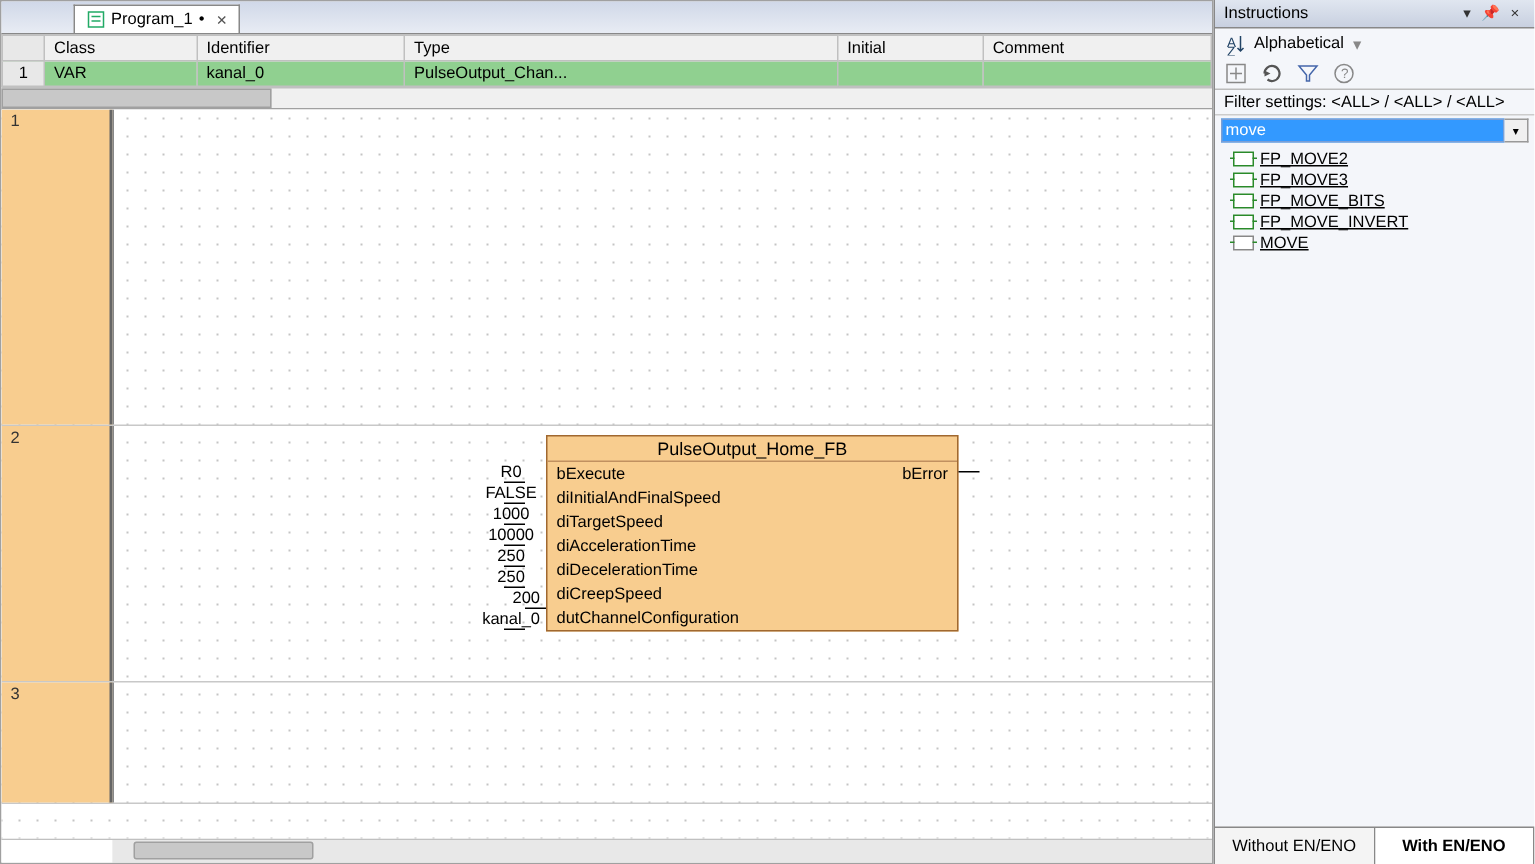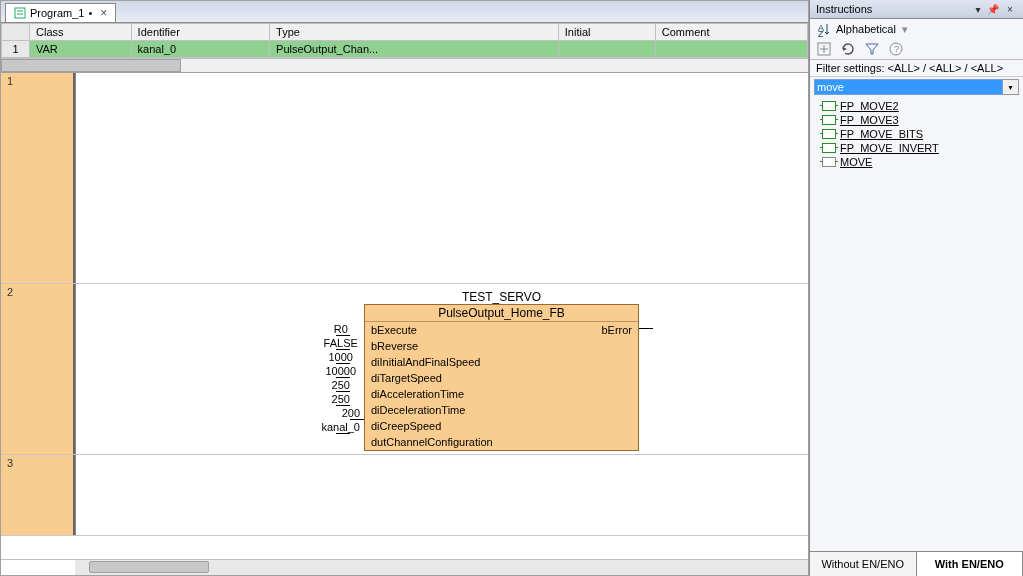--- a/index.html
+++ b/index.html
@@ -1,20 +1,20 @@
 <!DOCTYPE html>
 <html><head>
 <meta charset="utf-8">
 <style>
 * { box-sizing: border-box; margin: 0; padding: 0; }
 body { font-family: 'Segoe UI', Tahoma, sans-serif; font-size: 11px; background: #fff; color: #000; width: 1023px; height: 576px; overflow: hidden; }
 .container { display: flex; height: 100%; }
 .main-area { flex: 1; display: flex; flex-direction: column; border: 1px solid #a0a0a0; }
 .tabs-row { background: linear-gradient(#d0d8e8, #e8ecf4); height: 22px; display: flex; align-items: flex-end; padding-left: 4px; border-bottom: 1px solid #888; }
-.tab { background: #fff; padding: 2px 8px; border: 1px solid #888; border-bottom: none; display: flex; align-items: center; gap: 4px; font-size: 11px; }
+.tab { background: #fff; padding: 2px 8px; border: 1px solid #888; border-bottom: none; display: flex; align-items: center; gap: 4px; font-size: 11px; margin-left: 44px; }
 .tab-icon { width: 12px; height: 12px; display: inline-block; }
 .tab-close { color: #555; margin-left: 4px; font-size: 12px; cursor: pointer; }
 .var-grid { border-bottom: 1px solid #a0a0a0; }
 .var-grid table { width: 100%; border-collapse: collapse; font-size: 11px; }
 .var-grid th { text-align: left; padding: 2px 6px; background: #f0f0f0; border: 1px solid #c0c0c0; font-weight: normal; }
 .var-grid td { padding: 2px 6px; border: 1px solid #c0c0c0; }
 .var-grid .rownum { width: 28px; background: #e8e8e8; text-align: center; }
 .var-grid tbody tr { background: #90d090; }
 .scroll-track-h { height: 14px; background: #f0f0f0; border-top: 1px solid #c0c0c0; position: relative; }
 .scroll-thumb-h { position: absolute; left: 0; top: 0; height: 100%; width: 180px; background: #c8c8c8; border: 1px solid #a0a0a0; }
@@ -117,21 +117,20 @@
 
     <div class="ladder-area">
       <div class="net net1">
         <div class="net-num">1</div>
         <div class="net-body"></div>
       </div>
       <div class="net">
         <div class="net-num">2</div>
         <div class="net-body" style="min-height:170px;">
           <div class="fb-block">
-            <div class="fb-instance-name">TEST_SERVO</div>
             <div style="position:relative;">
               <div class="fb-block-inputs" id="fb-inputs">
                   <div class="input-line" style="margin-top: 0px;">
                     <span class="val">R0</span>
                     <span class="wire"></span>
                   </div>
                   <div class="input-line" style="margin-top: 0px;">
                     <span class="val">FALSE</span>
                     <span class="wire"></span>
                   </div>
@@ -162,23 +161,20 @@
                 </div>
               <div class="out-line">
                   <div class="wire"></div>
                 </div>
               <div class="fb-box">
                 <div class="fb-title">PulseOutput_Home_FB</div>
                 <div id="fb-rows">
                     <div class="fb-row">
                       <span class="fb-in">bExecute</span>
                       <span class="fb-out">bError</span>
-                    </div>
-                    <div class="fb-row">
-                      <span class="fb-in">bReverse</span>
                     </div>
                     <div class="fb-row">
                       <span class="fb-in">diInitialAndFinalSpeed</span>
                     </div>
                     <div class="fb-row">
                       <span class="fb-in">diTargetSpeed</span>
                     </div>
                     <div class="fb-row">
                       <span class="fb-in">diAccelerationTime</span>
                     </div>

